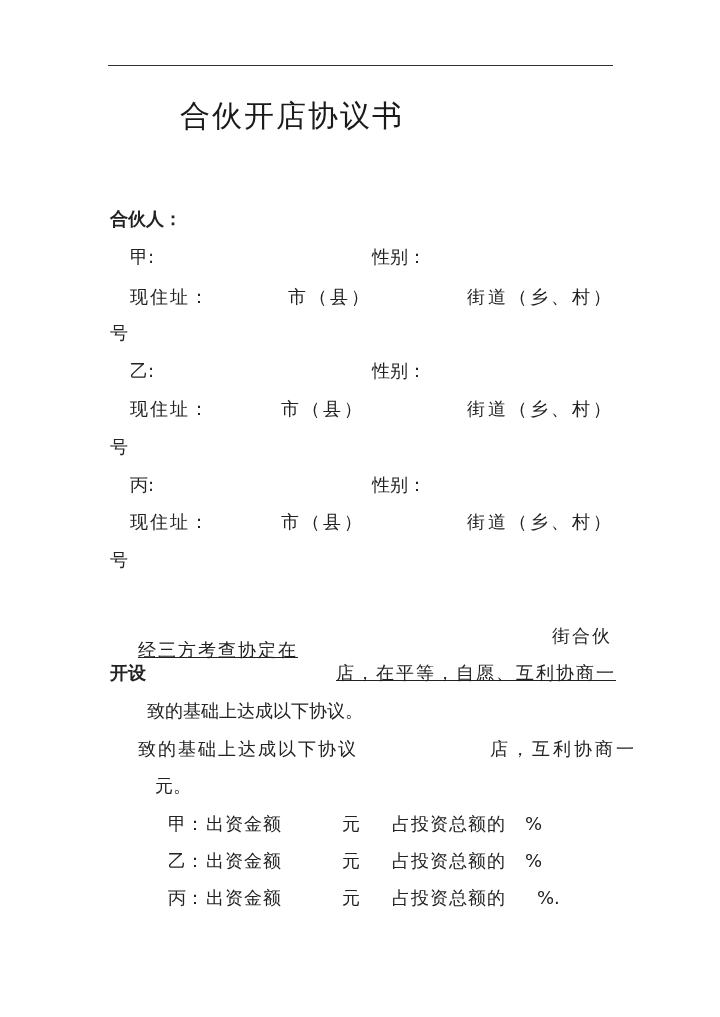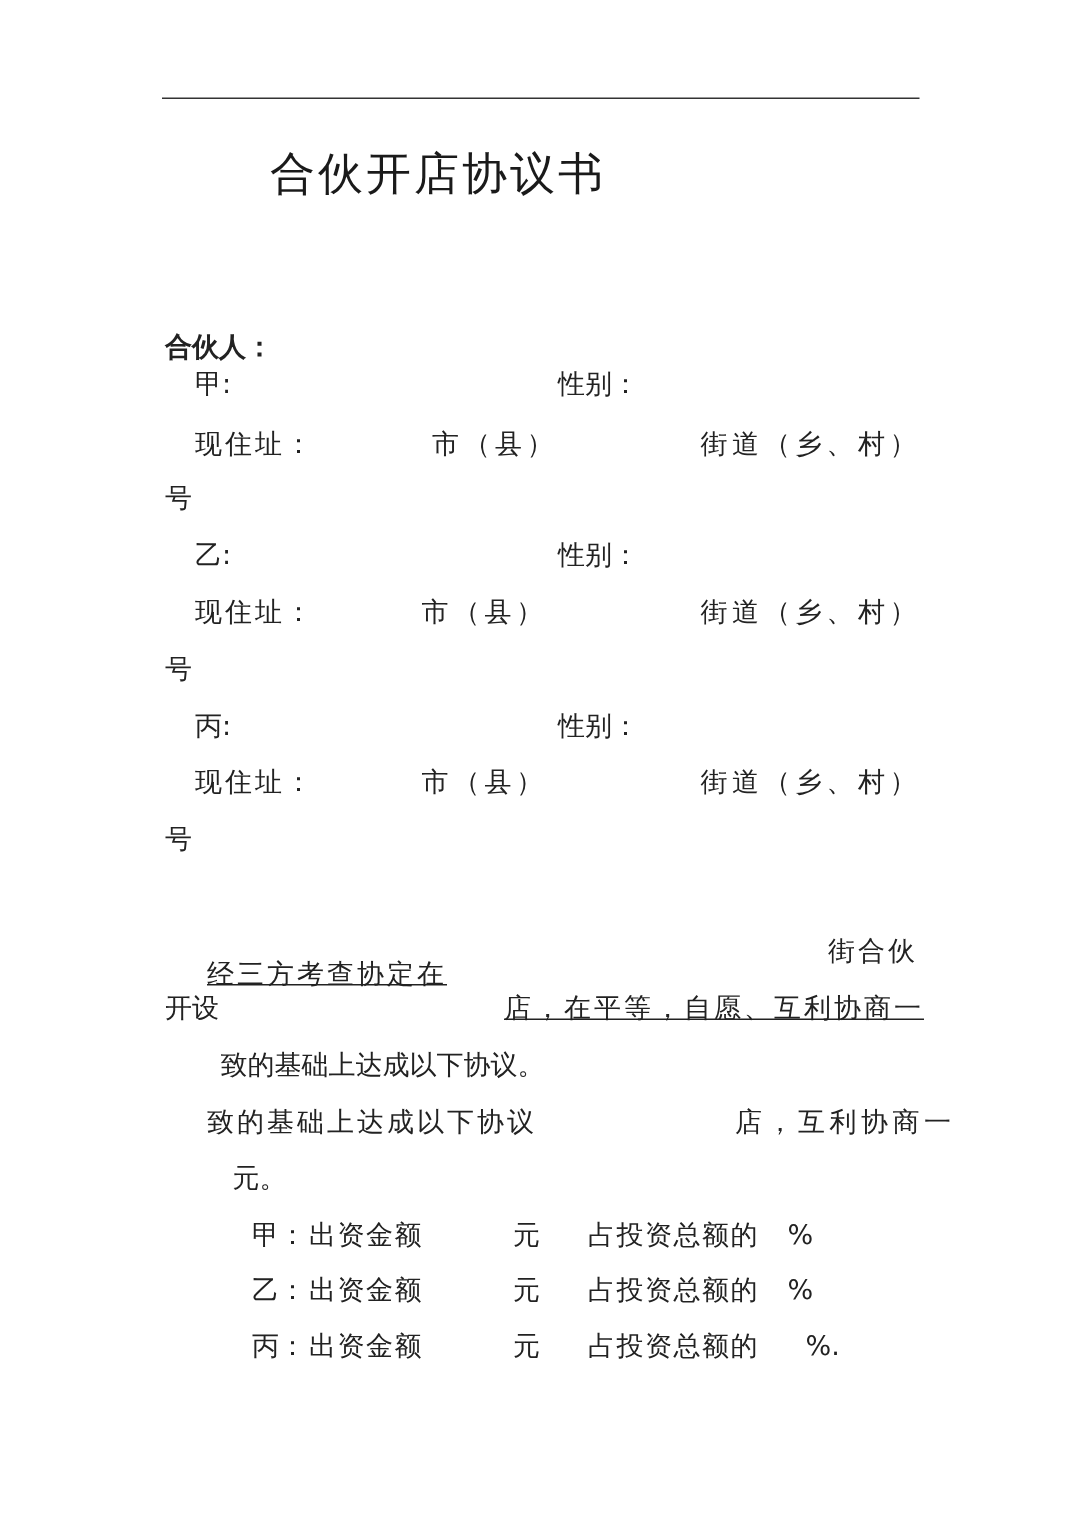--- a/index.html
+++ b/index.html
@@ -16,21 +16,21 @@
     }
     .t { position: absolute; font-size: 18px; white-space: pre; line-height: 22px; color: #222; }
     .bold { font-weight: bold; }
   </style>
 </head>
 <body>
 
 <div class="rule"></div>
 <div class="title">合伙开店协议书</div>
 
-<div class="t bold" style="left:110px; top:221px;text-align:right;">合伙人：</div>
+<div class="t bold" style="left:110px; top:208px;text-align:right;">合伙人：</div>
 
 <div class="t" style="left:130px; top:246px;">甲:</div>
 <div class="t" style="left:372px; top:246px;">性别：</div>
 <div class="t" style="left:130px; top:286px; letter-spacing:2px;">现住址：</div>
 <div class="t" style="left:288px; top:286px; letter-spacing:3px;">市（县）</div>
 <div class="t" style="left:467px; top:286px; letter-spacing:3px;">街道（乡、村）</div>
 <div class="t" style="left:110px; top:322px;">号</div>
 
 <div class="t" style="left:130px; top:360px;">乙:</div>
 <div class="t" style="left:372px; top:360px;">性别：</div>
@@ -40,22 +40,22 @@
 <div class="t" style="left:110px; top:436px;">号</div>
 
 <div class="t" style="left:130px; top:474px;">丙:</div>
 <div class="t" style="left:372px; top:474px;">性别：</div>
 <div class="t" style="left:130px; top:511px; letter-spacing:2px;">现住址：</div>
 <div class="t" style="left:281px; top:511px; letter-spacing:3px;">市（县）</div>
 <div class="t" style="left:467px; top:511px; letter-spacing:3px;">街道（乡、村）</div>
 <div class="t" style="left:110px; top:549px;">号</div>
 
 <div class="t" style="left:138px; top:639px; letter-spacing:2px;text-decoration:underline;">经三方考查协定在</div>
-<div class="t" style="left:552px; top:625px; letter-spacing:2px;font-family:Liberation Mono, monospace;">街合伙</div>
-<div class="t" style="left:110px; top:662px;">开设</div>
+<div class="t" style="left:552px; top:625px; letter-spacing:2px;">街合伙</div>
+<div class="t" style="left:110px; top:662px;font-weight:bold;">开设</div>
 <div class="t" style="left:336px; top:662px; letter-spacing:2px;text-decoration:underline;">店，在平等，自愿、互利协商一</div>
 <div class="t" style="left:110px; top:700px;margin-left:37px;">致的基础上达成以下协议。</div>
 
 <div class="t" style="left:138px; top:738px; letter-spacing:2px;">致的基础上达成以下协议</div>
 <div class="t" style="left:490px; top:738px; letter-spacing:3px;">店，互利协商一</div>
 <div class="t" style="left:155px; top:775px;">元。</div>
 
 <div>
   <div class="t" style="left:168px; top:813px;">甲：</div>
   <div class="t" style="left:206px; top:813px; letter-spacing:1px;">出资金额</div>

